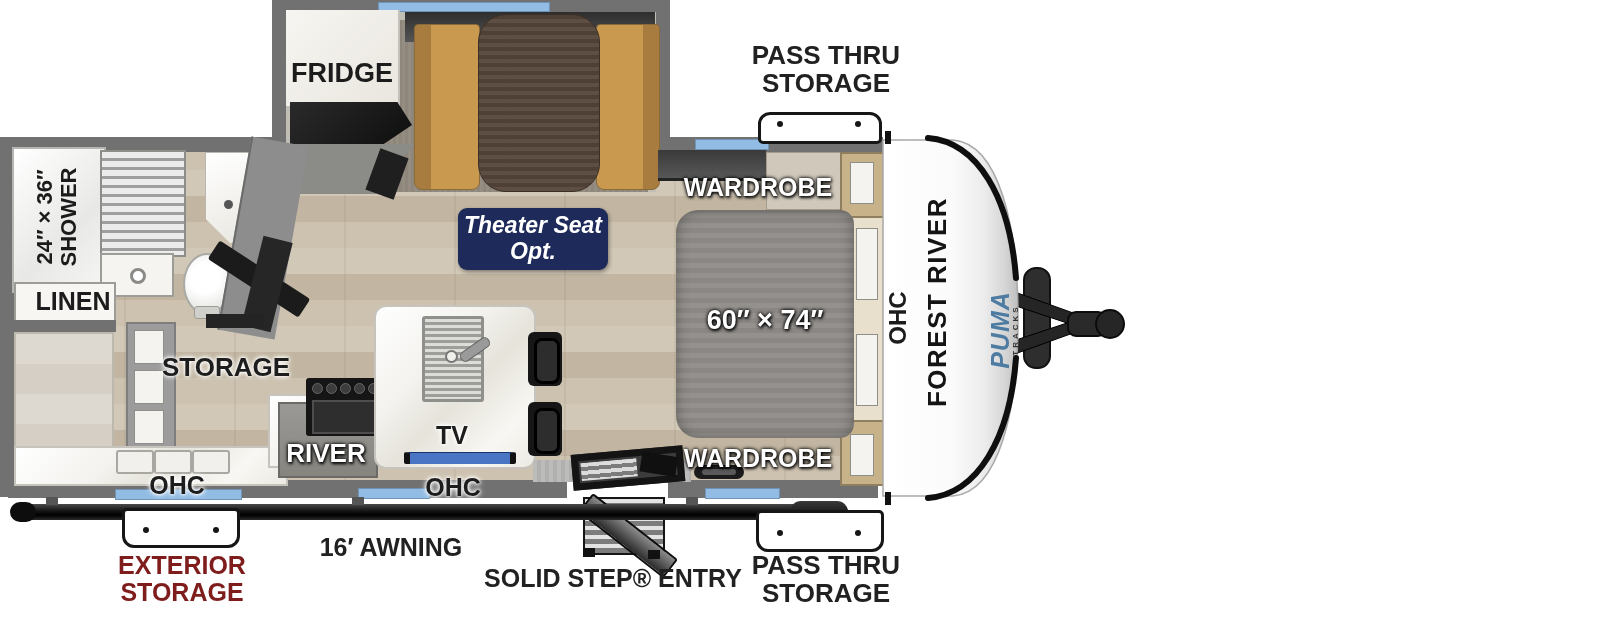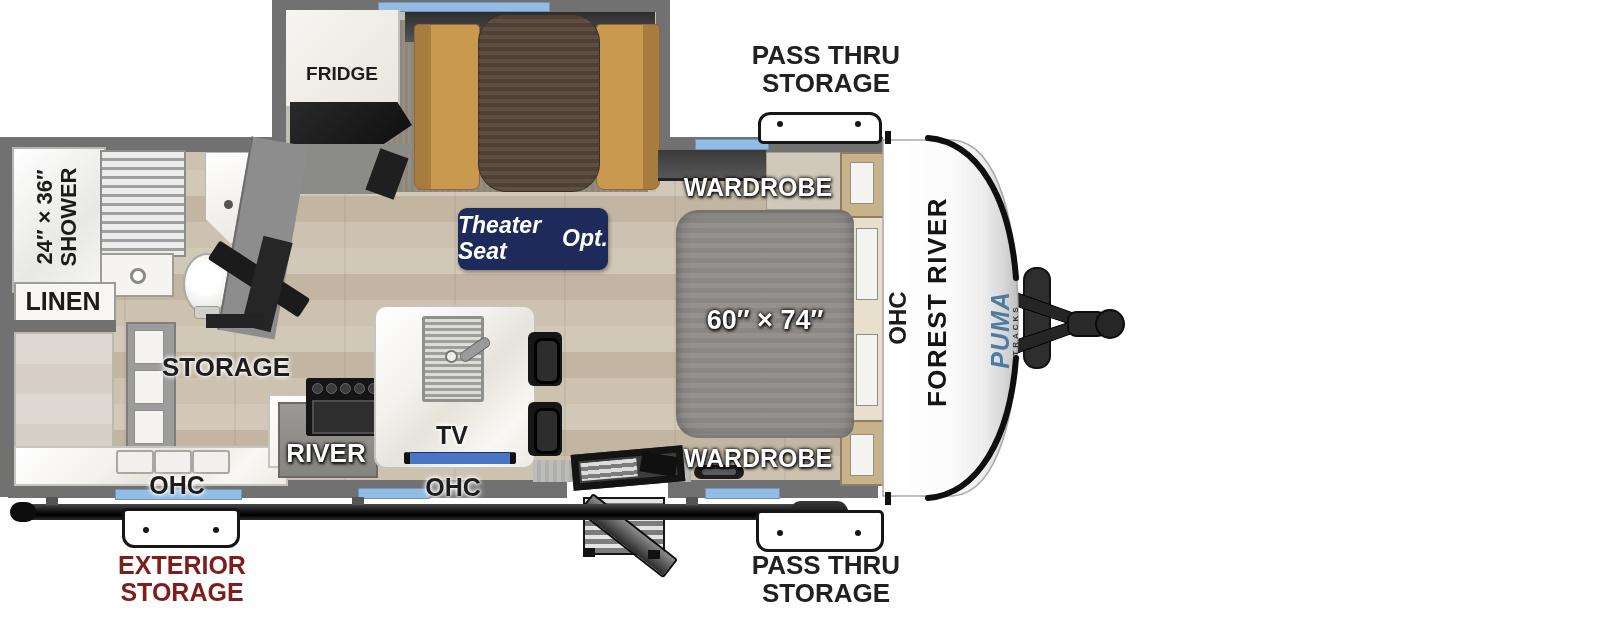--- a/index.html
+++ b/index.html
@@ -22,21 +22,21 @@
   .halo-w{color:#1d1d1d;text-shadow:0 0 3px #fff,0 0 4px #fff,0 0 6px rgba(255,255,255,.9);}
   .halo-d{color:#ffffff;text-shadow:0 0 3px rgba(0,0,0,.95),0 0 4px rgba(0,0,0,.85),1px 2px 3px rgba(0,0,0,.8);}
   .rot{transform:rotate(-90deg);}
   .bracket{position:absolute;background:#fff;border:3px solid #161616;}
   .dot{position:absolute;width:6px;height:6px;border-radius:50%;background:#161616;}
   .tray{position:absolute;width:34px;height:20px;background:#f1f0ec;border:2px solid #a8a7a1;border-radius:3px;}
   .chair{position:absolute;width:34px;height:54px;background:#161616;border-radius:6px;}
   .chair .inner{position:absolute;left:6px;top:6px;width:20px;height:40px;background:#2d2d2d;border:3px solid #000;border-radius:8px;}
   .slot{position:absolute;background:#f4f3ef;border:1px solid #8f8f8a;}
   .badge{position:absolute;background:#1d2a5a;border-radius:9px;color:#fff;font-weight:bold;font-style:italic;
-         display:flex;flex-direction:row;align-items:center;justify-content:center;line-height:1.12;
+         display:flex;flex-direction:column;align-items:center;justify-content:center;line-height:1.12;
          box-shadow:1px 2px 4px rgba(0,0,0,.4);}
   .treads{position:absolute;background:repeating-linear-gradient(180deg,#e3e3e3 0 4px,#7c7c7c 4px 9px);border:2px solid #161616;}
 </style>
 </head>
 <body>
 
 <div class="stage">
 
   <div class="floor" style="left:14px;top:150px;width:868px;height:332px;"></div>
 
@@ -55,34 +55,34 @@
   <div class="carpet" style="left:286px;top:12px;width:370px;height:180px;border:8px solid #c1beb6;border-bottom:none;box-sizing:border-box;"></div>
   <div class="win" style="left:378px;top:2px;width:170px;height:8px;"></div>
   <div class="abs" style="left:405px;top:12px;width:250px;height:30px;background:linear-gradient(180deg,#2e2e2e,#555);"></div>
   <div class="abs" style="left:286px;top:10px;width:112px;height:96px;background:linear-gradient(135deg,#f7f5f1,#e9e6df);border-right:2px solid #c3c0b9;border-bottom:2px solid #c3c0b9;"></div>
   <div class="abs" style="left:290px;top:102px;width:122px;height:46px;background:linear-gradient(135deg,#2a2a2a,#0e0e0e);clip-path:polygon(0 0,88% 0,100% 50%,72% 100%,0 100%);"></div>
   <div class="abs" style="left:288px;top:144px;width:126px;height:50px;background:#8b8b88;clip-path:polygon(0 0,100% 0,70% 100%,0 100%);"></div>
   <div class="abs" style="left:372px;top:152px;width:30px;height:44px;background:#1f1f1f;transform:rotate(20deg);"></div>
   <div class="abs" style="left:414px;top:24px;width:64px;height:164px;border-radius:4px 4px 8px 8px;background:linear-gradient(90deg,#a87c3f 0 16px,#c9994f 16px);border:1px solid #8a6a38;"></div>
   <div class="abs" style="left:596px;top:24px;width:62px;height:164px;border-radius:4px 4px 8px 8px;background:linear-gradient(270deg,#a87c3f 0 16px,#c9994f 16px);border:1px solid #8a6a38;"></div>
   <div class="abs" style="left:478px;top:14px;width:120px;height:176px;border-radius:28px;background:repeating-linear-gradient(0deg,rgba(255,255,255,.05) 0 4px,rgba(0,0,0,.08) 4px 8px),#55453a;border:1px solid #3a2f27;"></div>
-  <div class="lbl" style="left:288px;top:58px;width:108px;height:32px;font-size:19px;color:#1c1c1c;align-items:center;">
+  <div class="lbl" style="left:288px;top:58px;width:108px;height:32px;font-size:27px;color:#1c1c1c;align-items:center;">
     <span>FRIDGE</span>
   </div>
 
   <div class="abs" style="left:12px;top:147px;width:90px;height:142px;background:linear-gradient(135deg,#ffffff,#e8e8e6 60%,#f6f6f4);border:2px solid #b5b5b2;"></div>
   <div class="lbl rot" style="left:-18px;top:191px;width:150px;height:52px;font-size:22px;color:#1b1b1b;">
     <span>24″ × 36″</span>
     <span>SHOWER</span>
   </div>
   <div class="abs" style="left:100px;top:150px;width:82px;height:103px;background:repeating-linear-gradient(180deg,#ececec 0 6px,#9f9f9f 6px 9px);border:2px solid #8d8d8a;"></div>
   <div class="abs" style="left:100px;top:253px;width:70px;height:40px;background:#f5f4f1;border:2px solid #9d9d98;"></div>
   <div class="abs" style="left:130px;top:268px;width:10px;height:10px;border-radius:50%;border:3px solid #8a8a86;background:#fff;"></div>
   <div class="abs" style="left:14px;top:282px;width:98px;height:38px;background:#f7f6f3;border:2px solid #9d9d98;"></div>
-  <div class="lbl" style="left:14px;top:286px;width:98px;height:30px;font-size:25px;color:#1c1c1c;">
+  <div class="lbl" style="left:24px;top:286px;width:98px;height:30px;font-size:25px;color:#1c1c1c;">
     <span>LINEN</span>
   </div>
   <div class="wall" style="left:10px;top:320px;width:106px;height:12px;"></div>
   <div class="tile" style="left:14px;top:332px;width:96px;height:150px;"></div>
   <div class="abs" style="left:205px;top:152px;width:50px;height:90px;background:linear-gradient(160deg,#ffffff,#e9e7e0);border:1px solid #b9b7b0;clip-path:polygon(0 0,100% 0,100% 72%,50% 100%,0 72%);"></div>
   <div class="abs" style="left:224px;top:200px;width:9px;height:9px;border-radius:50%;background:#555;"></div>
   <div class="abs" style="left:183px;top:253px;width:44px;height:58px;border-radius:50%;background:radial-gradient(circle at 45% 40%,#ffffff 35%,#d9d9d6);border:2px solid #a9a9a5;"></div>
   <div class="abs" style="left:194px;top:306px;width:24px;height:11px;background:#cfcfcb;border:1px solid #9d9d98;border-radius:3px;"></div>
   <div class="abs" style="left:234px;top:140px;width:56px;height:196px;background:#8d8d8d;transform:rotate(10deg);border-left:2px solid #6b6b6b;"></div>
   <div class="abs" style="left:205px;top:268px;width:108px;height:22px;background:#1b1b1b;transform:rotate(33deg);border-radius:3px;"></div>
@@ -235,14 +235,20 @@
     <span>STORAGE</span>
   </div>
   <div class="lbl" style="left:726px;top:550px;width:200px;height:58px;font-size:26px;color:#212121;">
     <span>PASS THRU</span>
     <span>STORAGE</span>
   </div>
   <div class="lbl" style="left:92px;top:552px;width:180px;height:54px;font-size:25px;color:#7f1d1d;">
     <span>EXTERIOR</span>
     <span>STORAGE</span>
   </div>
+  <div class="lbl" style="left:300px;top:532px;width:182px;height:30px;font-size:25px;color:#212121;">
+    <span>16′ AWNING</span>
+  </div>
+  <div class="lbl" style="left:468px;top:562px;width:290px;height:32px;font-size:25px;color:#212121;">
+    <span>SOLID STEP® ENTRY</span>
+  </div>
 
 </div>
 
 </body></html>

